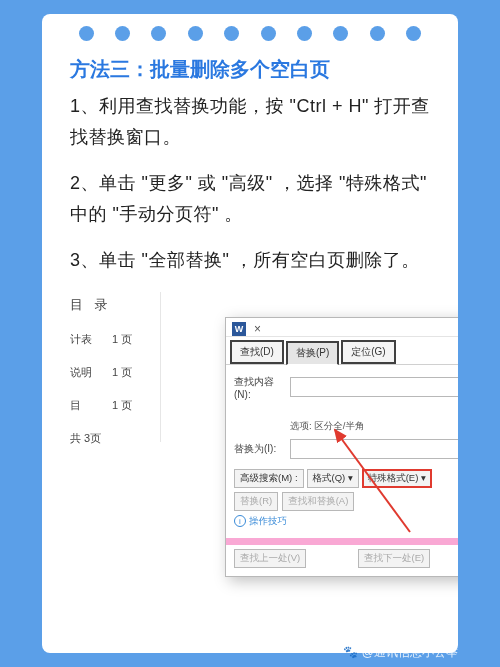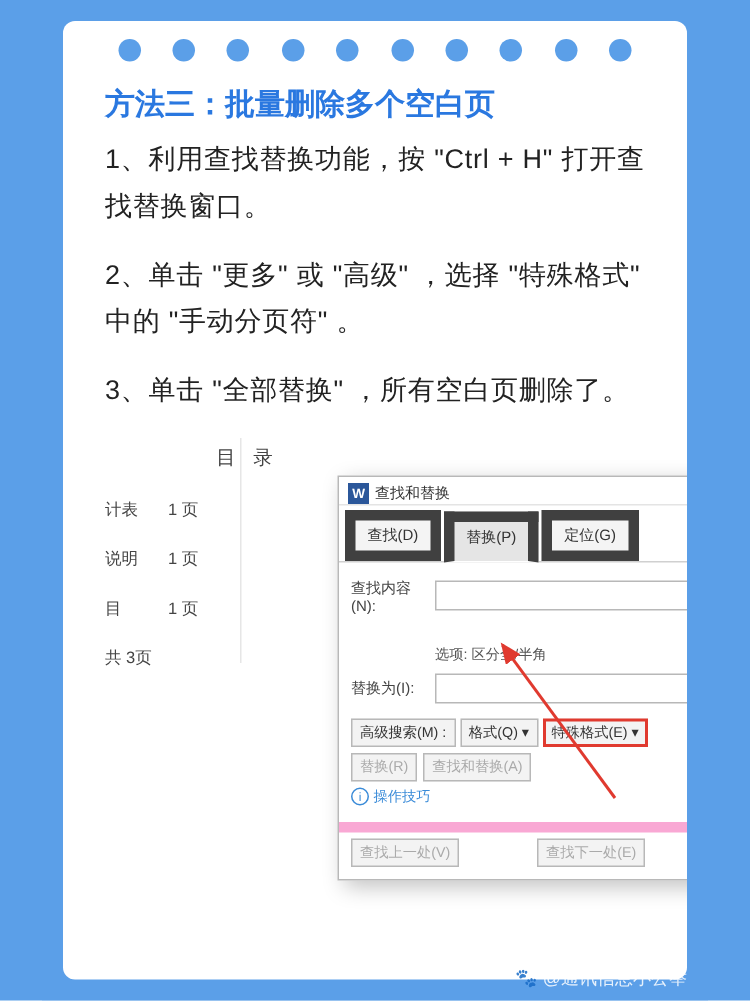--- a/index.html
+++ b/index.html
@@ -4,32 +4,32 @@
 <style>
   body{margin:0;font-family:"Microsoft YaHei","PingFang SC",sans-serif;background:#5b9fe8;display:flex;justify-content:center}
   .page-outer{width:444px;height:667px;background:#5b9fe8;position:relative;box-sizing:border-box;padding:14px}
   .paper{background:#fff;width:100%;height:100%;border-radius:8px;position:relative;padding:42px 20px 14px 28px;box-sizing:border-box;overflow:hidden}
   .holes{position:absolute;top:12px;left:0;right:0;display:flex;justify-content:space-around;padding:0 26px}
   .hole{width:15px;height:15px;border-radius:50%;background:#5b9fe8}
   .title{color:#2a78e0;font-weight:700;font-size:20px;margin-bottom:8px}
   .para{color:#222;font-size:18px;line-height:1.7;margin-bottom:16px;letter-spacing:.5px}
   .doc-area{position:relative;margin-top:4px}
   .doc-bg{position:absolute;left:0;top:0;width:190px;font-size:11px;color:#444}
-  .doc-title{text-align:center;margin:4px 0 8px;font-size:13px;letter-spacing:4px}
+  .doc-title{margin:4px 0 8px;font-size:13px;letter-spacing:4px}
   .doc-row{display:flex;margin:18px 0}
   .doc-row span:first-child{width:42px}
   .doc-total{margin-top:12px;text-align:left;font-size:11px}
   .divider{position:absolute;left:90px;top:0;width:0;border-left:1px solid #e6e6e6;height:150px}
   .dialog{position:absolute;left:155px;top:25px;width:295px;background:#fff;border:1px solid #b8b8b8;box-shadow:4px 4px 14px rgba(0,0,0,.25);font-size:10px;color:#333}
   .titlebar{background:#fff;padding:4px 6px 0;display:flex;align-items:center;border-bottom:1px solid #e4e4e4}
   .word-icon{width:14px;height:14px;background:#2b579a;color:#fff;font-size:9px;font-weight:700;display:flex;align-items:center;justify-content:center;margin-right:4px}
   .dlg-title{flex:1}
   .closex{color:#555;font-size:12px;padding:0 4px;cursor:pointer}
   .tabs{display:flex;gap:2px;padding:3px 4px 0;border-bottom:1px solid #d0d0d0}
-  .tab{padding:3px 8px;border:7px solid #404040;background:#f4f4f4;font-size:10px}
+  .tab{padding:3px 8px;border:2px solid #404040;background:#f4f4f4;font-size:10px}
   .tab.active{background:#e5e5e5;border-bottom:1px solid #fff;position:relative;top:1px}
   .dlg-body{padding:6px 8px}
   .form-row{display:flex;align-items:center;margin:4px 0}
   .form-row label{width:56px;color:#444}
   .form-row input{flex:1;border:1px solid #b8b8b8;height:16px;padding:1px 3px;font-size:10px}
   .opts{font-size:9.5px;color:#555;margin-left:56px;margin-top:20px}
   .btn-row{display:flex;gap:3px;margin:10px 0 4px;flex-wrap:wrap}
   .btn{border:1px solid #b8b8b8;background:#f3f3f3;padding:2px 5px;font-size:9.5px;color:#333;white-space:nowrap}
   .btn.disabled{color:#aaa}
   .highlight{border:2px solid #e03a2f;padding:1px 4px}
@@ -78,21 +78,20 @@
         <div class="doc-row">
           <span>目</span>
             <span>1 页</span>
         </div>
         <div class="doc-total">共  3页</div>
       </div>
 
       <div class="dialog">
         <div class="titlebar">
           <div class="word-icon">W</div>
-          <div class="dlg-title">查找和替换</div>
           <div class="closex">×</div>
         </div>
         <div class="tabs">
           <div class="tab">查找(D)</div>
           <div class="tab active">替换(P)</div>
           <div class="tab">定位(G)</div>
         </div>
         <div class="dlg-body">
           <div class="form-row">
             <label>查找内容(N):</label>

